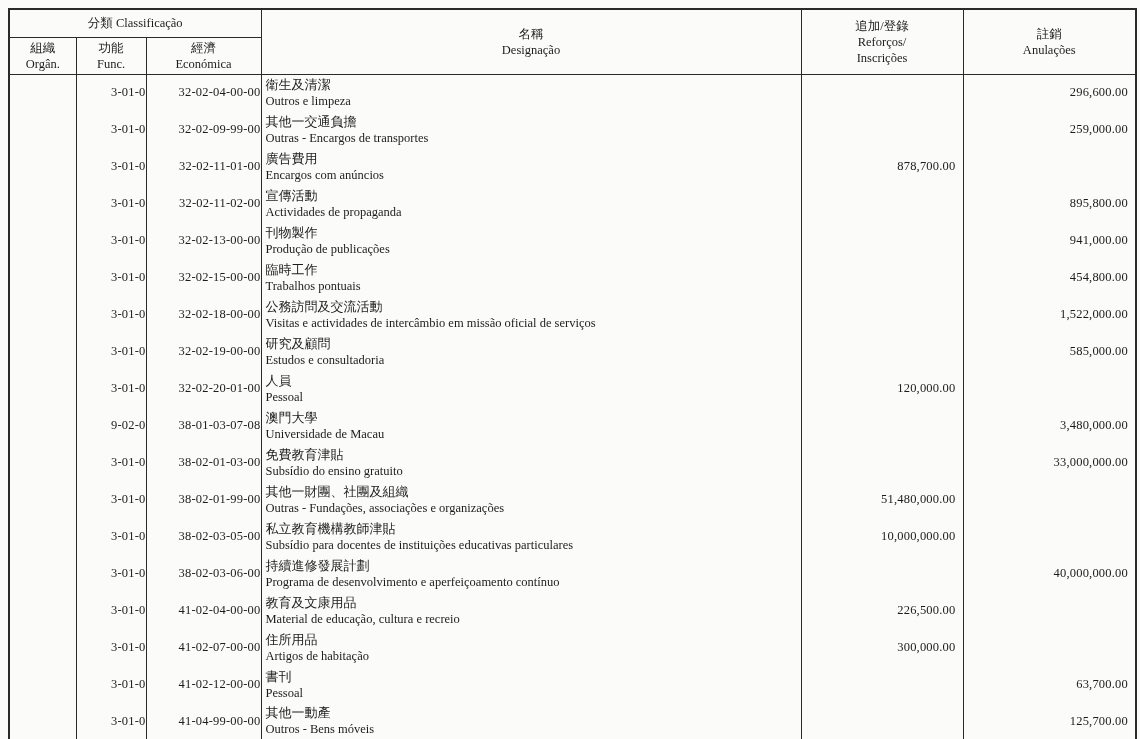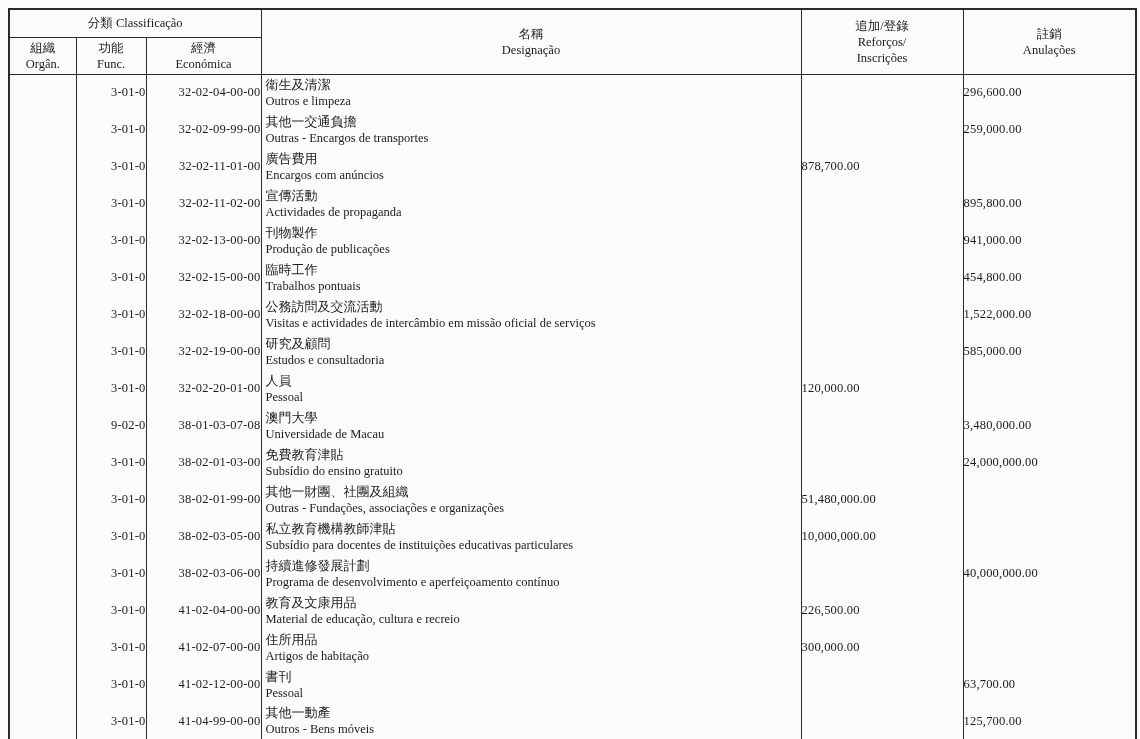--- a/index.html
+++ b/index.html
@@ -46,21 +46,22 @@
     border-top: none;
     border-bottom: none;
     vertical-align: middle;
     font-size: 12.5px;
   }
   td.code { text-align: right; letter-spacing: 0.2px; }
   td.desig-cell { padding: 1px 4px; vertical-align: middle; }
   .zh { font-size: 13px; line-height: 17px; }
   .pt { font-size: 12.5px; line-height: 17px; }
   td.amt {
-    padding-right: 23px;
+    text-align: right;
+    padding-right: 7px;
     letter-spacing: 0.2px;
   }
 </style>
 </head>
 <body>
 
 <div class="sheet">
   <table class="budget">
     <colgroup>
       <col class="organ">
@@ -225,21 +226,21 @@
 
   <tr>
     <td class="code"></td>
     <td class="code">3-01-0</td>
     <td class="code">38-02-01-03-00</td>
     <td class="desig-cell">
       <div class="zh">免費教育津貼</div>
       <div class="pt">Subsídio do ensino gratuito</div>
     </td>
     <td class="amt"></td>
-    <td class="amt">24,000,000.00</td>
+    <td class="amt">33,000,000.00</td>
   </tr>
 
   <tr>
     <td class="code"></td>
     <td class="code">3-01-0</td>
     <td class="code">38-02-01-99-00</td>
     <td class="desig-cell">
       <div class="zh">其他一財團、社團及組織</div>
       <div class="pt">Outras - Fundações, associações e organizações</div>
     </td>

